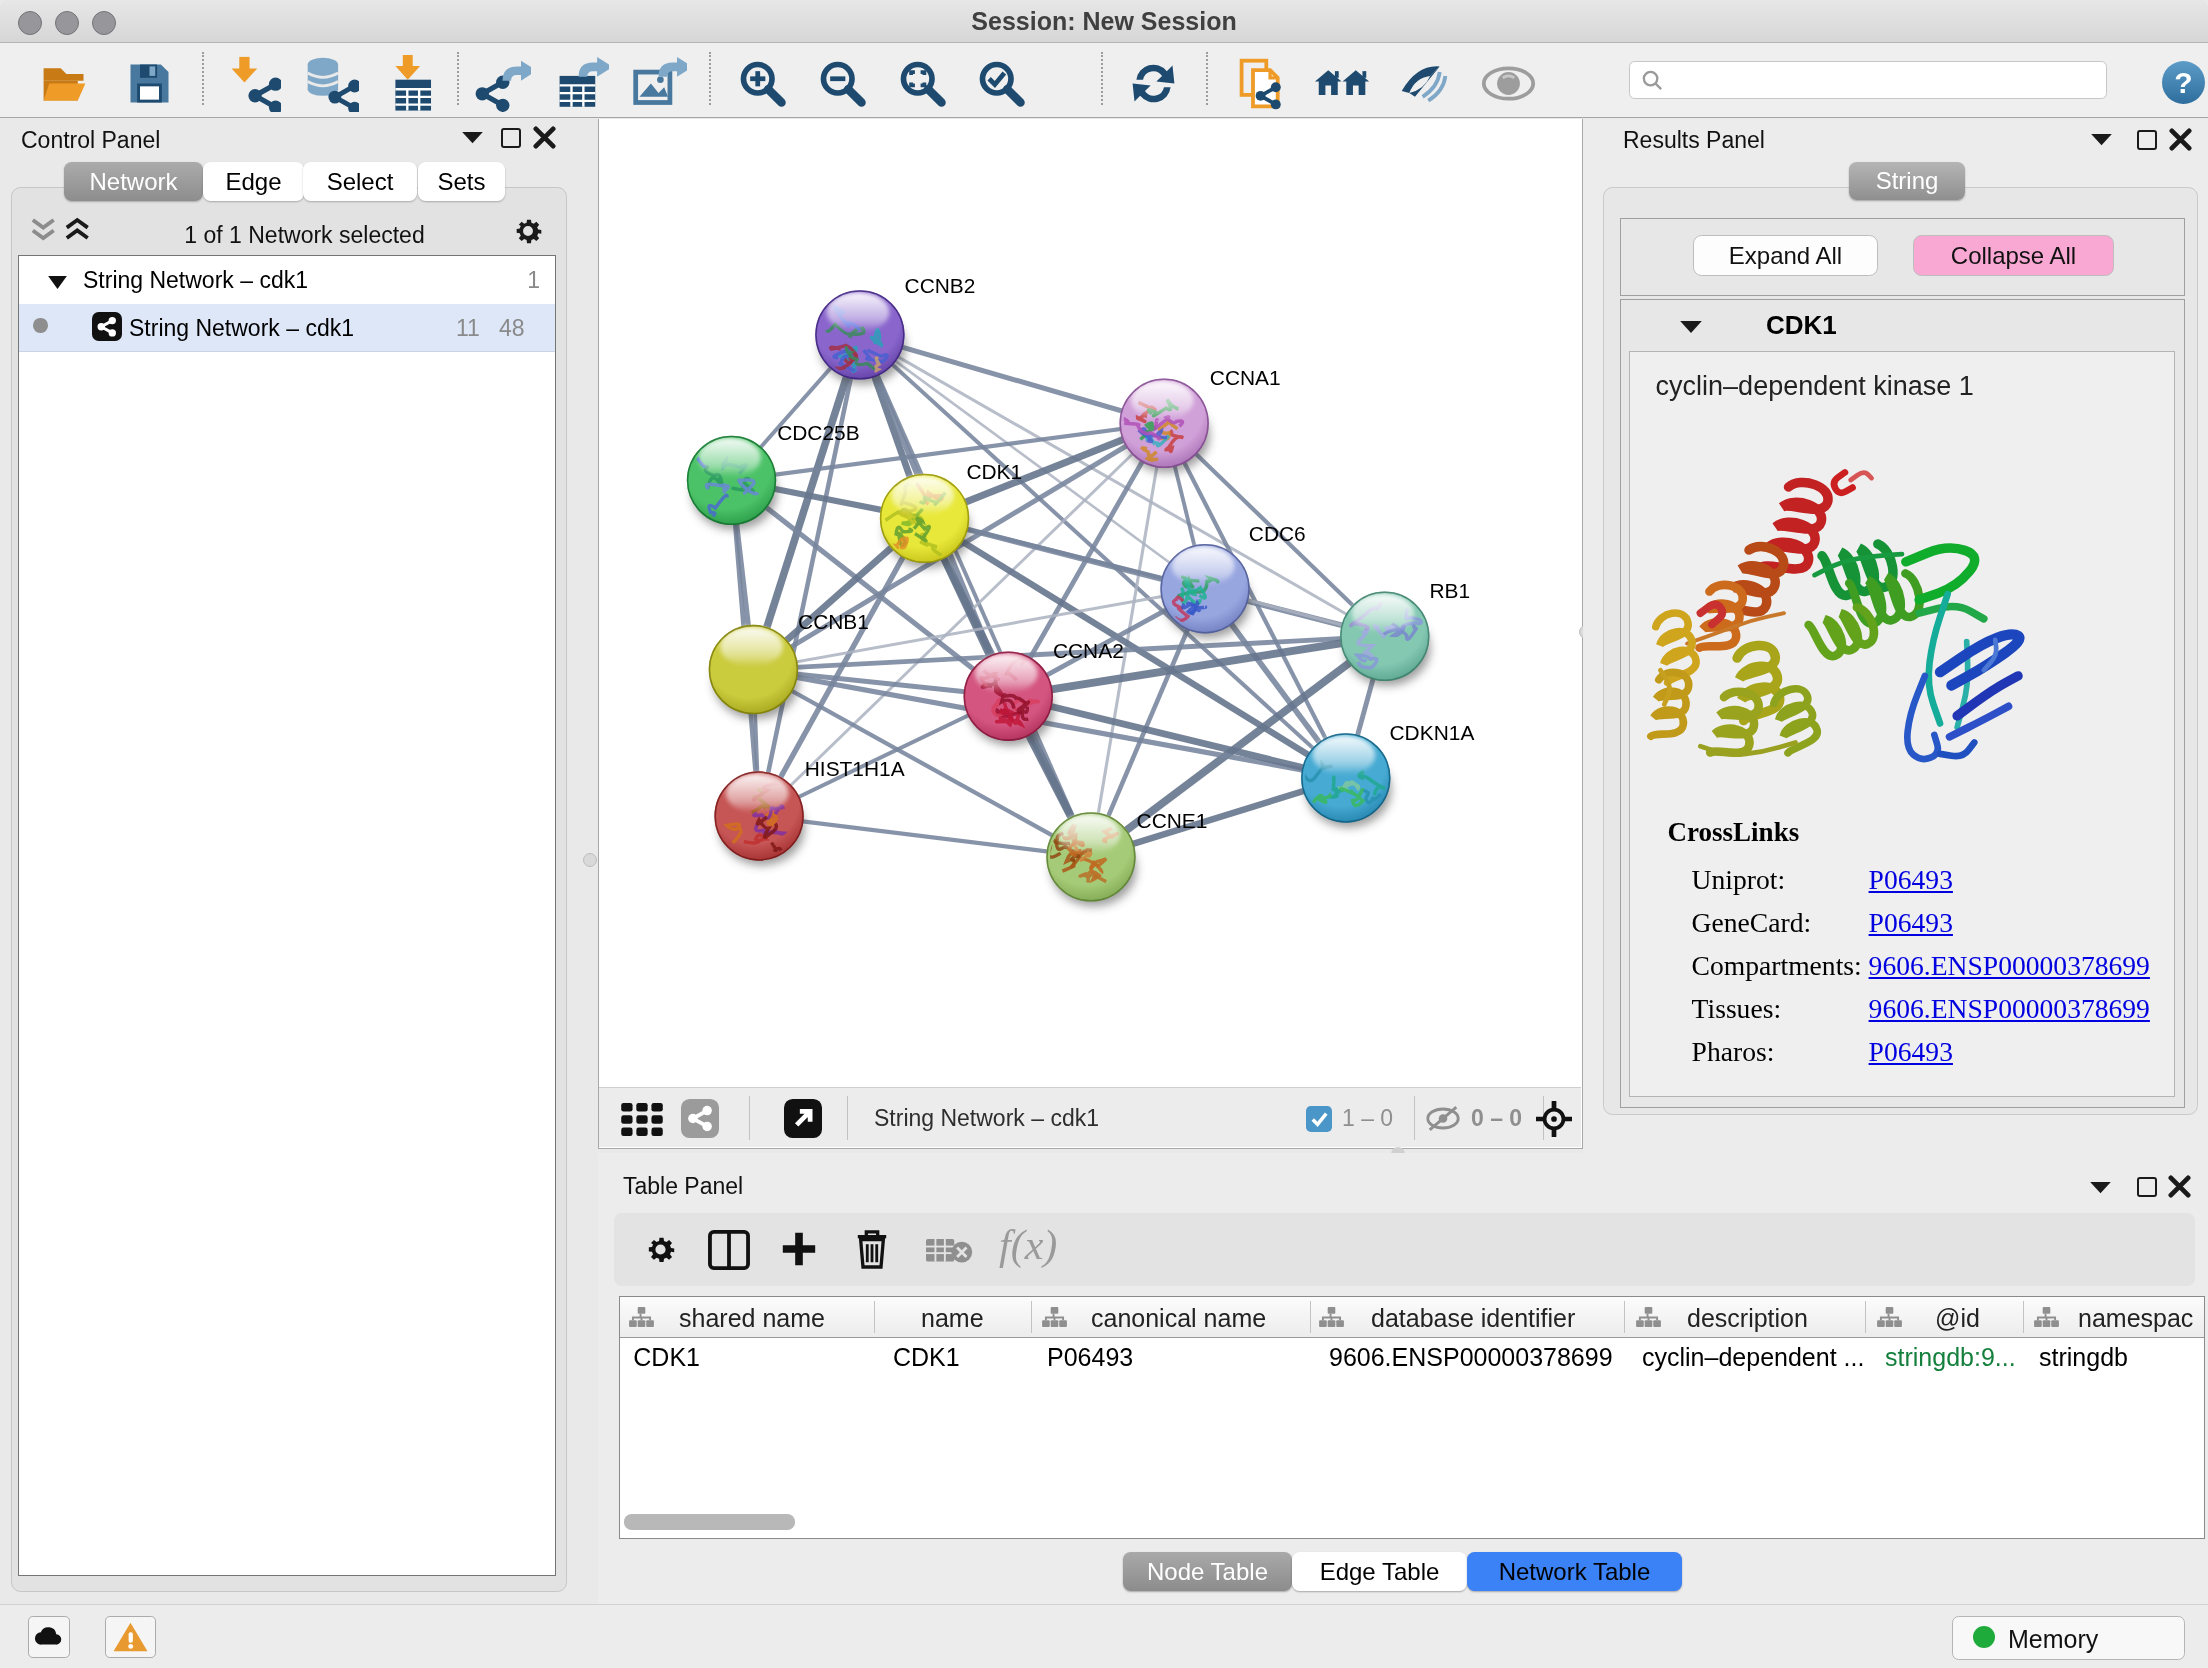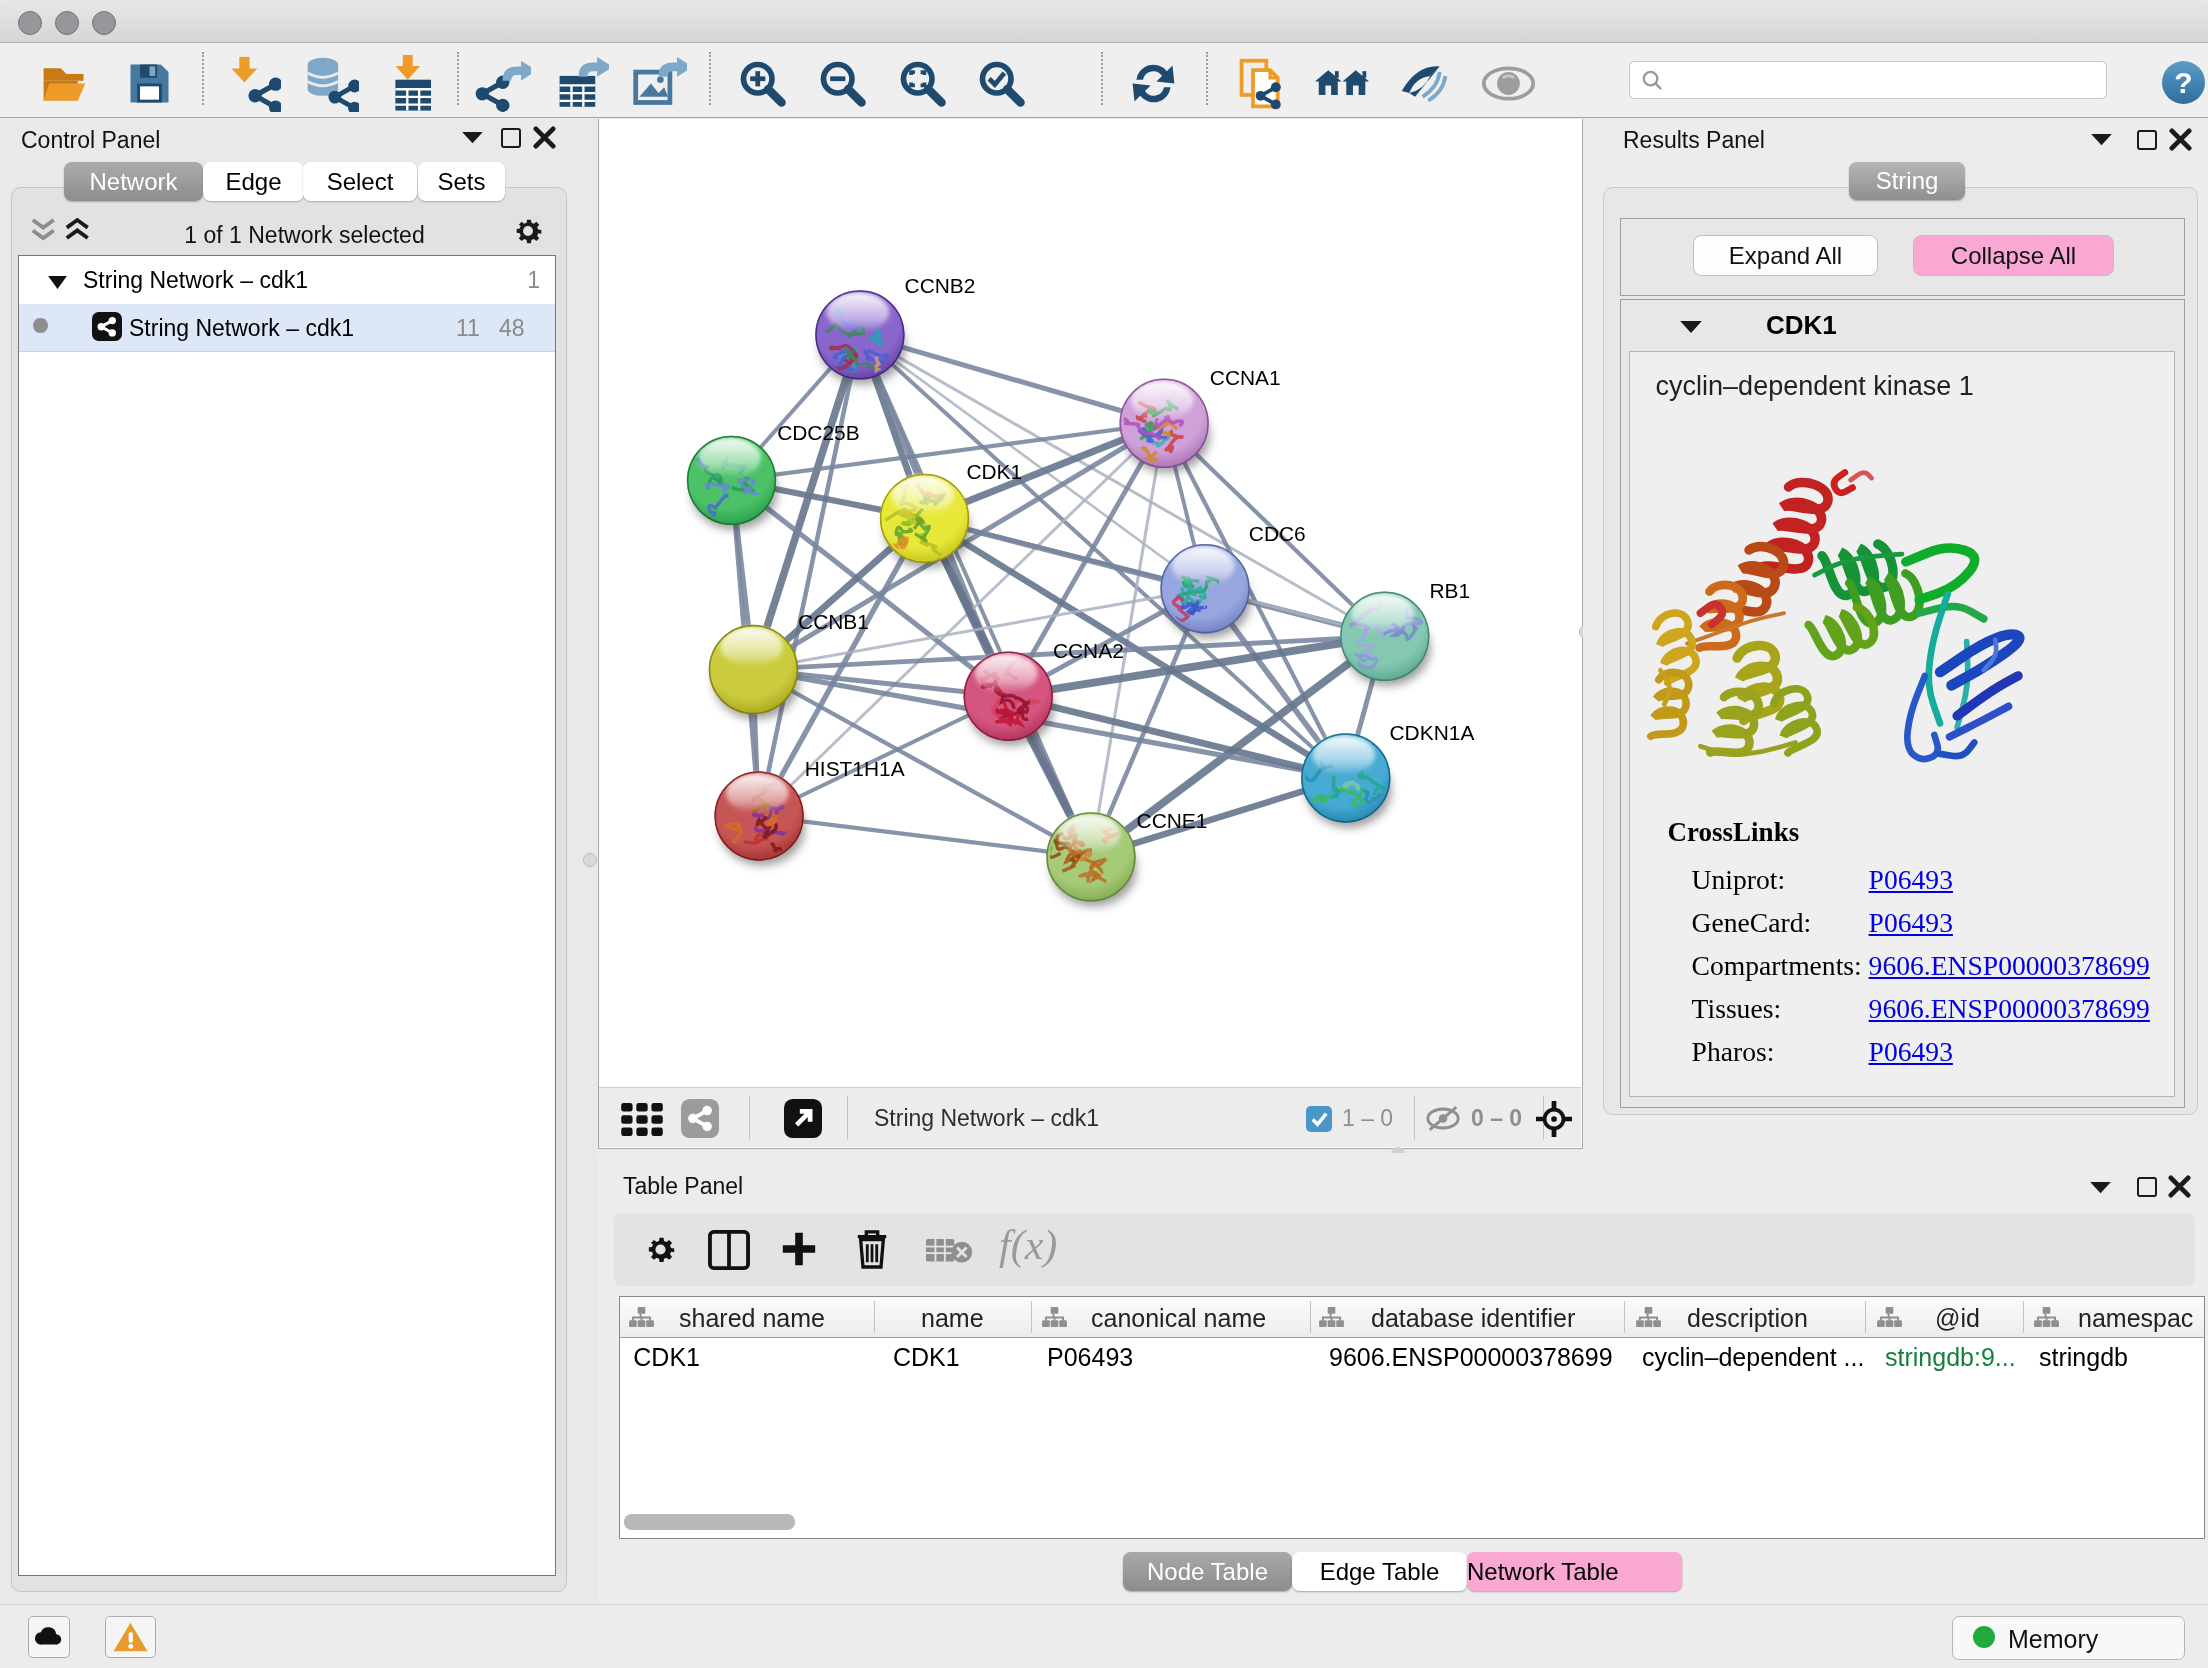--- a/index.html
+++ b/index.html
@@ -6,20 +6,21 @@
 .abs{position:absolute;}
 .ico{position:absolute;}
 </style></head>
 <body>
 
 <div class="abs" id="chrome" style="left:0;top:0;width:2208px;height:117px;background:#efefef;border-bottom:1.9px solid #a5a5a5;border-radius:7.6px 7.6px 0 0;">
     <div class="abs" style="left:0;top:0;width:2208px;height:42px;background:linear-gradient(#e7e7e7,#d6d6d6);border-bottom:1px solid #b4b4b4;border-radius:7.6px 7.6px 0 0;"></div>
   <div class="abs" style="left:18px;top:10.5px;width:22px;height:22px;border-radius:50%;background:#96969b;border:1px solid #737378;"></div>
   <div class="abs" style="left:55px;top:10.5px;width:22px;height:22px;border-radius:50%;background:#96969b;border:1px solid #737378;"></div>
   <div class="abs" style="left:92px;top:10.5px;width:22px;height:22px;border-radius:50%;background:#96969b;border:1px solid #737378;"></div>
+  <div class="abs" style="left:0;top:6.7px;width:2208px;text-align:center;font-size:25px;font-weight:bold;color:#404040;">Session: New Session</div>
   <div id="toolbaricons">
       <svg class="ico" style="left:36px;top:55px" width="57" height="57" viewBox="0 0 60 60">
         <path d="M8 14 L26 14 L32 20 L50 20 L50 27 L8 27 Z" fill="#c87a15"></path>
         <path d="M8 27 L8 48 L44 48 L44 27 Z" fill="#c87a15"></path>
         <path d="M14 30 L52 30 L44 48 L8 48 Z" fill="#ef9b28"></path>
       </svg>
       <svg class="ico" style="left:121px;top:55px" width="57" height="57" viewBox="0 0 60 60">
         <path d="M10 10 L42 10 L50 18 L50 50 L10 50 Z" fill="#48789e"></path>
         <rect x="20" y="10" width="18" height="14" fill="#1d4a6e"></rect>
         <rect x="30" y="12" width="6" height="10" fill="#7fa8c8"></rect>
@@ -845,21 +846,21 @@
         <div style="position:absolute;left:709px;top:3.8px;font-size:25px;color:#000;">9606.ENSP00000378699</div>
         <div style="position:absolute;left:1022px;top:3.8px;font-size:25px;color:#000;">cyclin–dependent ...</div>
         <div style="position:absolute;left:1265px;top:3.8px;font-size:25px;color:#15803d;">stringdb:9...</div>
         <div style="position:absolute;left:1419px;top:3.8px;font-size:25px;color:#000;">stringdb</div>
       </div>
     <div class="abs" style="left:3.8px;top:217px;width:171px;height:16px;background:#b8b8b8;border-radius:7.6px;"></div>
   </div>
 
   <div class="abs" style="left:525px;top:399px;width:169px;height:39px;background:linear-gradient(#a9a9a9,#8c8c8c);border-radius:7.6px;color:#fff;font-size:24px;text-align:center;line-height:39px;box-shadow:0 1px 1.9px rgba(0,0,0,.3);">Node Table</div>
   <div class="abs" style="left:694px;top:399px;width:175px;height:39px;background:#fff;border-radius:7.6px;color:#000;font-size:24px;text-align:center;line-height:39px;box-shadow:0 1px 1.9px rgba(0,0,0,.3);">Edge Table</div>
-  <div class="abs" style="left:869px;top:399px;width:215px;height:39px;background:#f9a8d4;border-radius:7.6px;color:#000;font-size:24px;text-align:left;line-height:39px;box-shadow:0 1px 1.9px rgba(0,0,0,.3);">Network Table</div>
+  <div class="abs" style="left:869px;top:399px;width:215px;height:39px;background:#3b82f6;border-radius:7.6px;color:#000;font-size:24px;text-align:center;line-height:39px;box-shadow:0 1px 1.9px rgba(0,0,0,.3);">Network Table</div>
 </div>
 
 <div class="abs" style="left:0;top:1604px;width:2208px;height:65px;background:#ececec;border-top:1.9px solid #d2d2d2;">
   <div class="abs" style="left:27.6px;top:10.5px;width:40px;height:40px;background:#f5f5f5;border:1.9px solid #ababab;border-radius:4.8px;">
     <svg width="40" height="40" viewBox="0 0 42 42">
         <path fill="#111" d="M13 29a6.5 6.5 0 0 1-.6-13A8.5 8.5 0 0 1 28.7 18 5.5 5.5 0 0 1 28 29z"></path>
       </svg>
   </div>
   <div class="abs" style="left:105px;top:10.5px;width:49px;height:40px;background:#f5f5f5;border:1.9px solid #ababab;border-radius:4.8px;">
     <svg width="49" height="40" viewBox="0 0 52 42">

